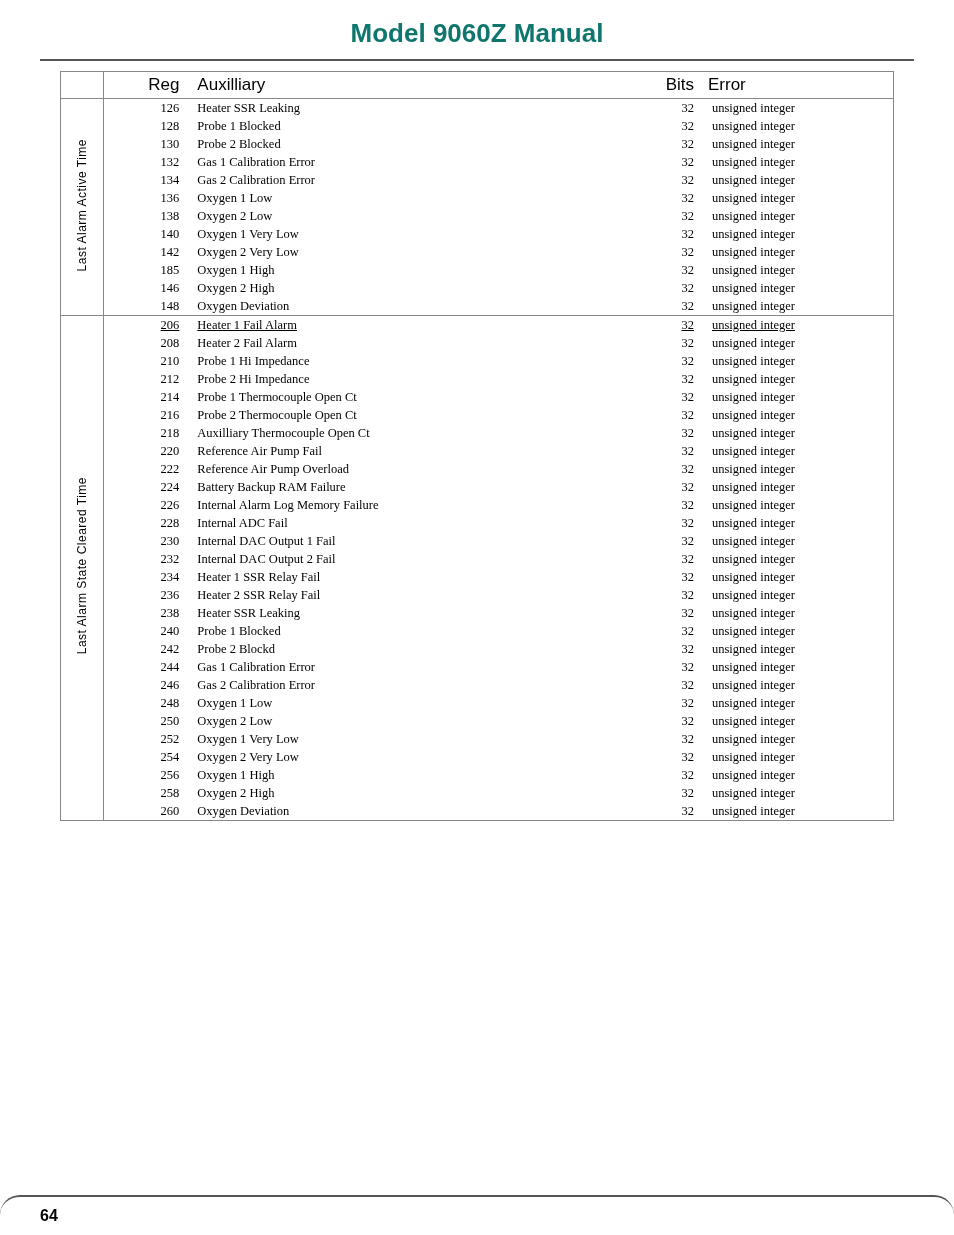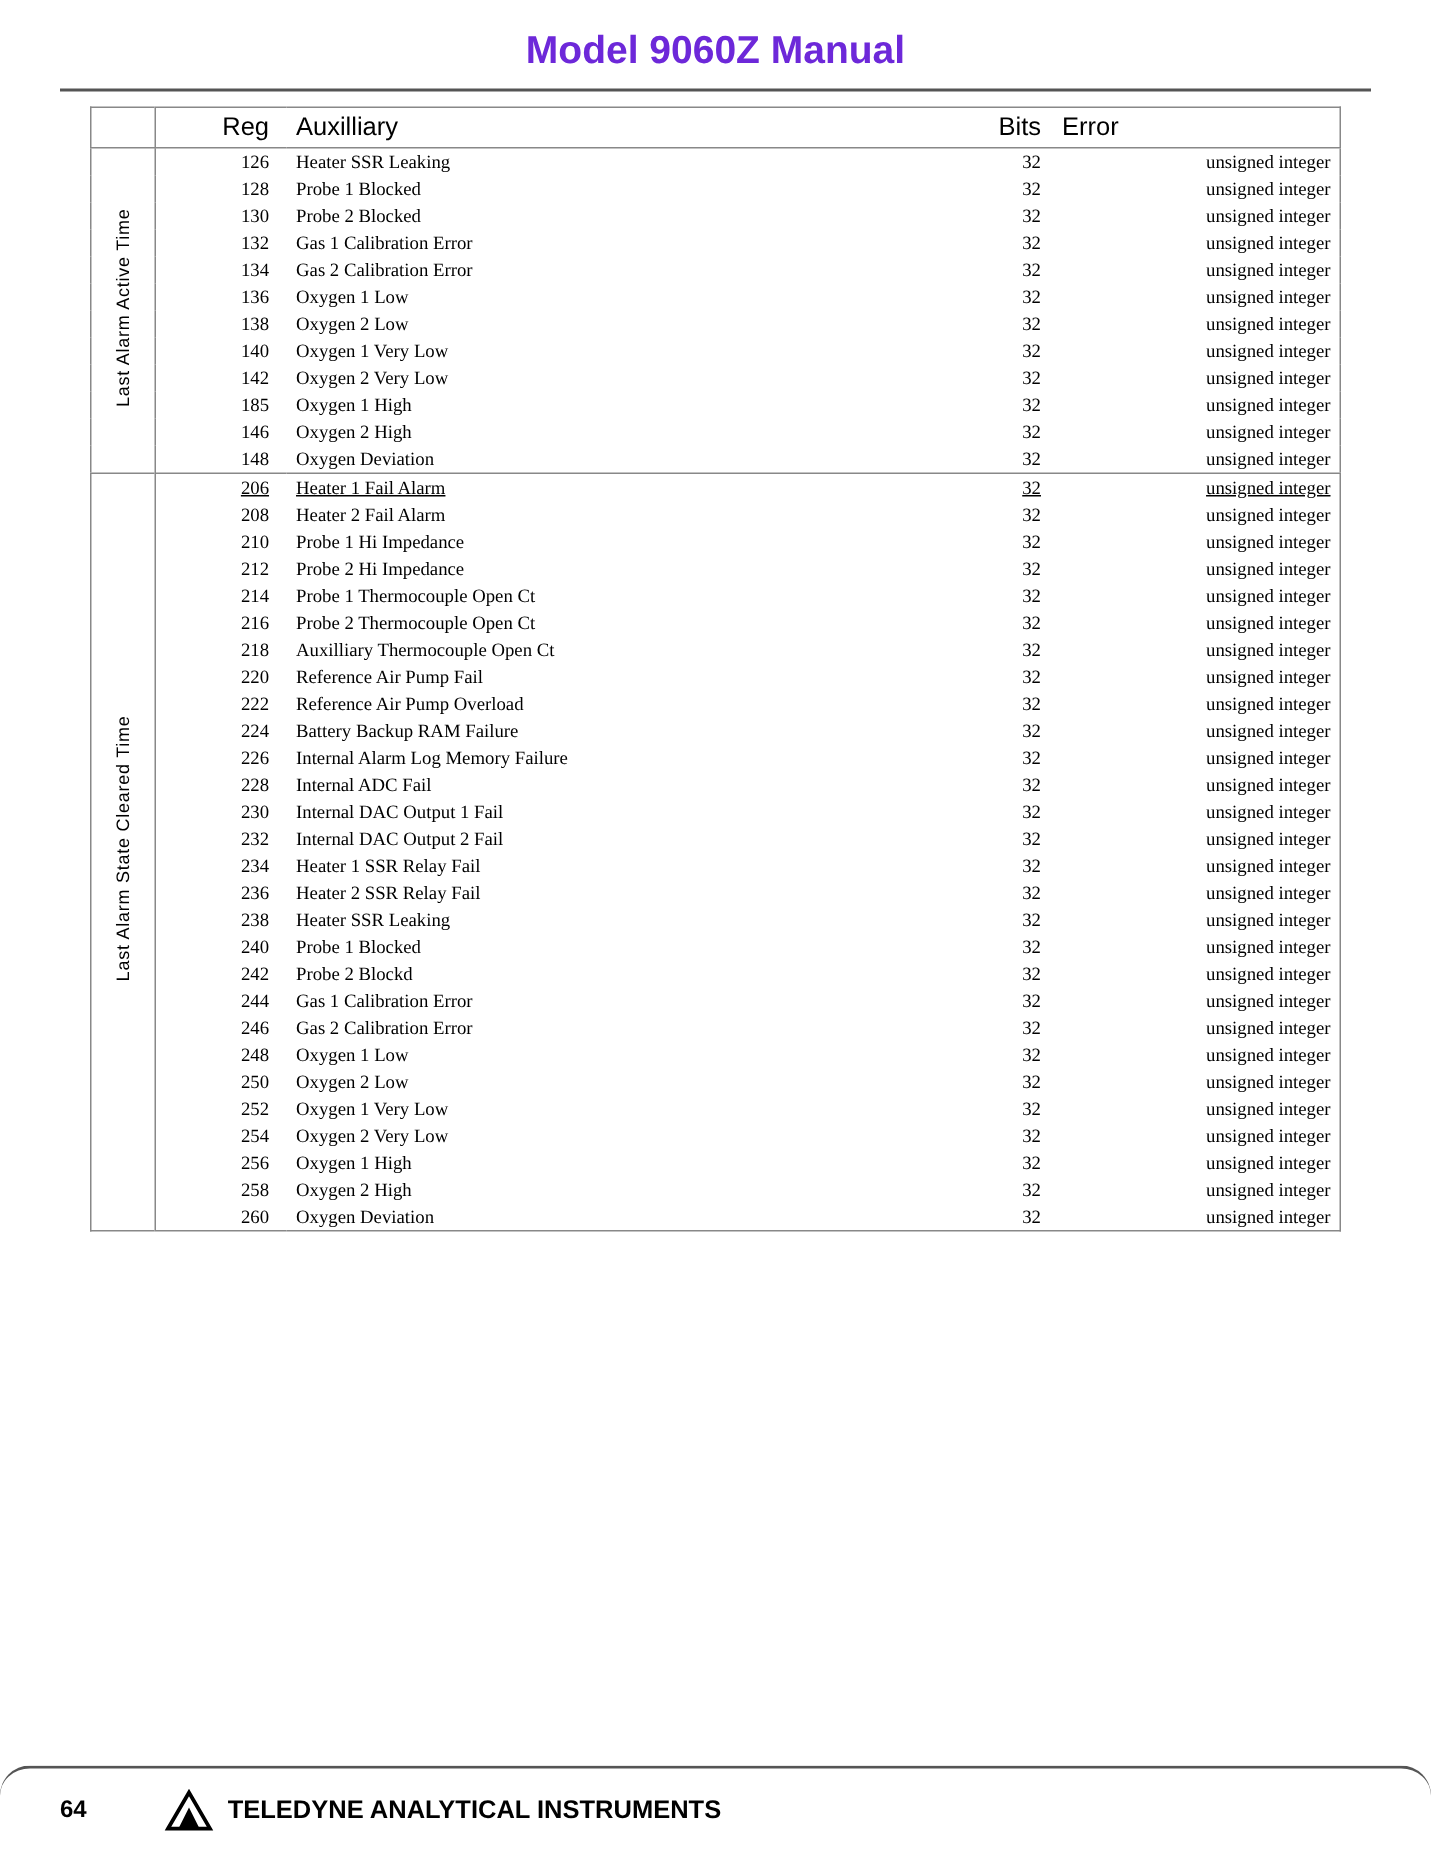--- a/index.html
+++ b/index.html
@@ -8,21 +8,21 @@
       min-height: 1235px;
       background: #fff;
       font-family: "Times New Roman", Times, serif;
       font-size: 13px;
       color: #000;
       display: flex;
       flex-direction: column;
     }
     .page-title {
       text-align: center;
-      color: #6d28d9;
+      color: #0f766e;
       font-size: 26px;
       font-weight: bold;
       padding: 18px 0 10px 0;
       font-family: Arial, sans-serif;
     }
     .top-divider {
       border: none;
       border-top: 2px solid #555;
       margin: 0 40px;
     }
@@ -44,21 +44,21 @@
       font-family: Arial, sans-serif;
     }
     .main-table th.reg-col { text-align: right; padding-right: 12px; }
     .main-table th.bits-col { text-align: right; padding-right: 8px; }
     .main-table td {
       padding: 1.5px 6px;
       font-size: 12.5px;
     }
     .main-table td.reg-col { text-align: right; padding-right: 12px; }
     .main-table td.bits-col { text-align: right; padding-right: 8px; }
-    .main-table td.type-col { padding-left: 10px; text-align: right; }
+    .main-table td.type-col { padding-left: 10px; }
     .section-label-cell {
       width: 22px;
       border-right: 1.5px solid #888;
       vertical-align: middle;
       text-align: center;
     }
     .section-label-text {
       writing-mode: vertical-rl;
       transform: rotate(180deg);
       font-size: 12px;
@@ -362,21 +362,13 @@
           <td class="col-desc">Oxygen Deviation</td>
           <td class="bits-col col-bits">32</td>
           <td class="type-col col-type">unsigned integer</td>
         </tr>
       </tbody>
   </table>
 </div>
 
 <div class="footer-area">
   <span class="footer-page-num">64</span>
-  <div class="footer-logo">
-    <svg class="footer-logo-icon" viewBox="0 0 36 36" xmlns="http://www.w3.org/2000/svg">
-
-      <polygon points="4,30 18,6 32,30" fill="none" stroke="#000" stroke-width="2.5"></polygon>
-      <polygon points="11,30 18,16 25,30" fill="#000"></polygon>
-    </svg>
-    <span>TELEDYNE ANALYTICAL INSTRUMENTS</span>
-  </div>
 </div>
 
 </body></html>

